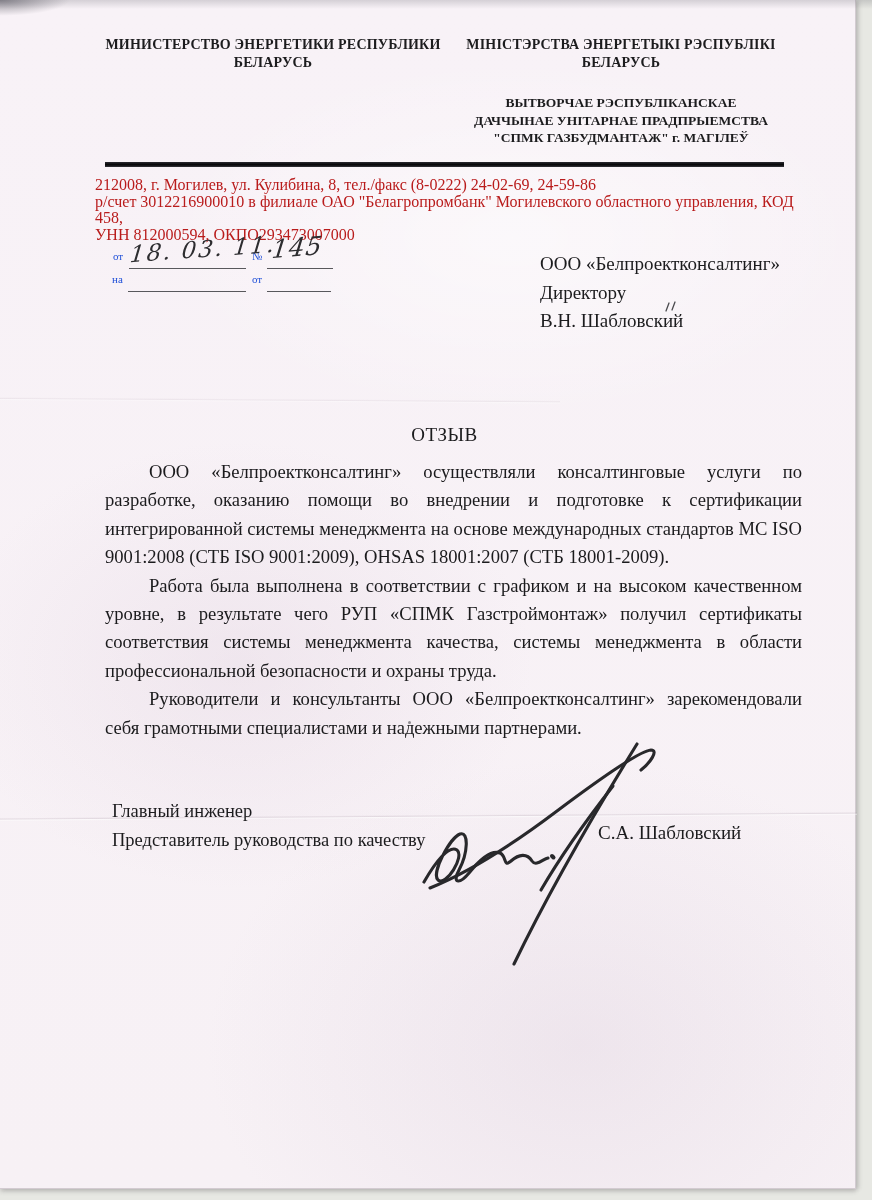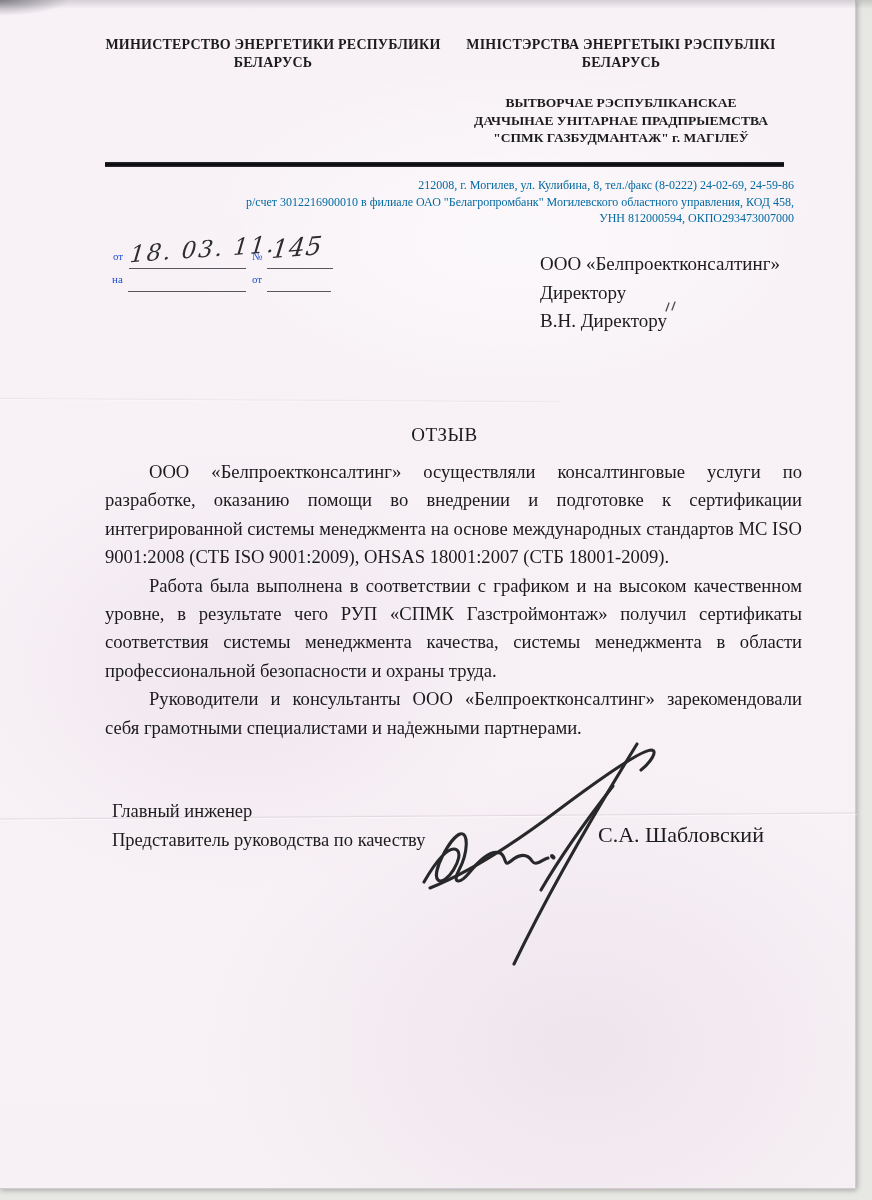--- a/index.html
+++ b/index.html
@@ -29,41 +29,41 @@
 
   .lh-col { position:absolute; text-align:center; }
   .lh-left { left:92px; top:36px; width:362px; }
   .lh-right { left:458px; top:36px; width:326px; }
   .ministry { font-size:14px; line-height:17.5px; letter-spacing:0.2px;font-weight:bold; }
   .orgname { margin-top:23px; font-weight:bold; font-size:13.5px; line-height:17.5px; }
 
   .divider { position:absolute; left:105px; top:162px; width:679px; height:5px;
     background:linear-gradient(to bottom, #2a2a30, #050507 55%, #35353b); }
 
-  .contact { position:absolute; left:95px; top:177px; width:699px; text-align:right;
-    font-size:12px; line-height:16.5px; color:#0369a1; }
+  .contact { position:absolute; left:95px; top:177px; width:699px; text-align:left;
+    font-size:16px; line-height:16.5px; color:#b91c1c; }
 
   .ref-label { position:absolute; font-size:11px; color:#1d4ed8; }
   .ref-line { position:absolute; height:0; border-bottom:1.4px solid #58585c; }
   .hw { position:absolute; font-family:"DejaVu Serif", serif; font-style:italic;
     color:#2d2d30; white-space:nowrap; }
   .hw-date { left:130px; top:236px; font-size:23px; letter-spacing:2px; transform:rotate(-4deg) skewX(-10deg); }
   .hw-num  { left:272px; top:233px; font-size:25px; letter-spacing:1px; transform:rotate(-5deg) skewX(-12deg); }
 
   .recipient { position:absolute; left:540px; top:250px; font-size:19px; line-height:28.5px; }
 
   .doc-title { position:absolute; left:105px; top:424px; width:679px; text-align:center;
     font-size:19px; letter-spacing:0.5px; }
 
   .body-text { position:absolute; left:105px; top:458px; width:697px;
     font-size:18.6px; line-height:28.4px; text-align:justify; color:#1b1b1d; }
   .body-text p { margin:0; text-indent:44px; }
 
   .sign-pos { position:absolute; left:112px; top:797px; font-size:18.5px; line-height:28.5px; }
-  .sign-name { position:absolute; left:598px; top:822px; font-size:22px; white-space:nowrap; }
+  .sign-name { position:absolute; left:598px; top:822px; font-size:19px; white-space:nowrap; }
 
   .sig-svg { position:absolute; left:398px; top:712px; }
   .tick-svg { position:absolute; left:664px; top:300px; }
   .speck { position:absolute; border-radius:50%; background:#3a3a3e; }
 </style>
 </head>
 <body>
 
 <div class="stage">
   <div class="paper"></div>
@@ -106,21 +106,21 @@
   <span class="ref-label" style="left:112px; top:273px;">на</span>
   <div class="ref-line" style="left:128px; top:291px; width:118px;"></div>
   <span class="ref-label" style="left:252px; top:273px;">от</span>
   <div class="ref-line" style="left:267px; top:291px; width:64px;"></div>
   <span class="hw hw-date">18. 03. 11.</span>
   <span class="hw hw-num">145</span>
 
   <div class="recipient">
     <div>ООО «Белпроектконсалтинг»</div>
     <div>Директору</div>
-    <div>В.Н. Директору</div>
+    <div>В.Н. Шабловский</div>
   </div>
   <svg class="tick-svg" width="14" height="14">
     <path d="M2 11 L5 3 M8 10 L11 2" stroke="#4a4a4e" stroke-width="1.3" fill="none" stroke-linecap="round"></path>
   </svg>
 
   <div class="doc-title">ОТЗЫВ</div>
 
   <div class="body-text">
     <p>ООО «Белпроектконсалтинг» осуществляли консалтинговые услуги по разработке, оказанию помощи во внедрении и подготовке к сертификации интегрированной системы менеджмента на основе международных стандартов МС ISO 9001:2008 (СТБ ISO 9001:2009), OHSAS 18001:2007 (СТБ 18001-2009).</p>
     <p>Работа была выполнена в соответствии с графиком и на высоком качественном уровне, в результате чего РУП «СПМК Газстроймонтаж» получил сертификаты соответствия системы менеджмента качества, системы менеджмента в области профессиональной безопасности и охраны труда.</p>

